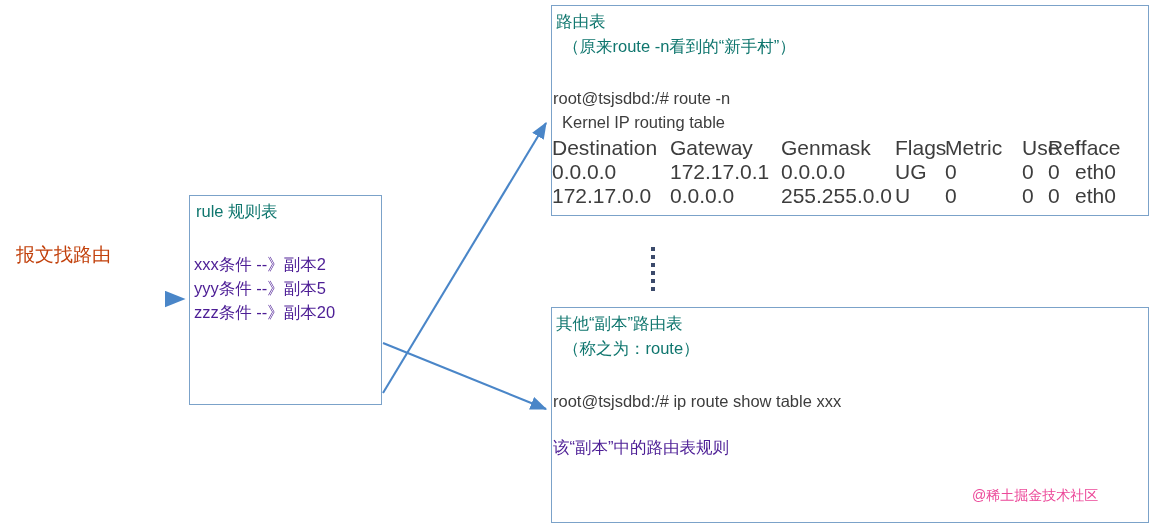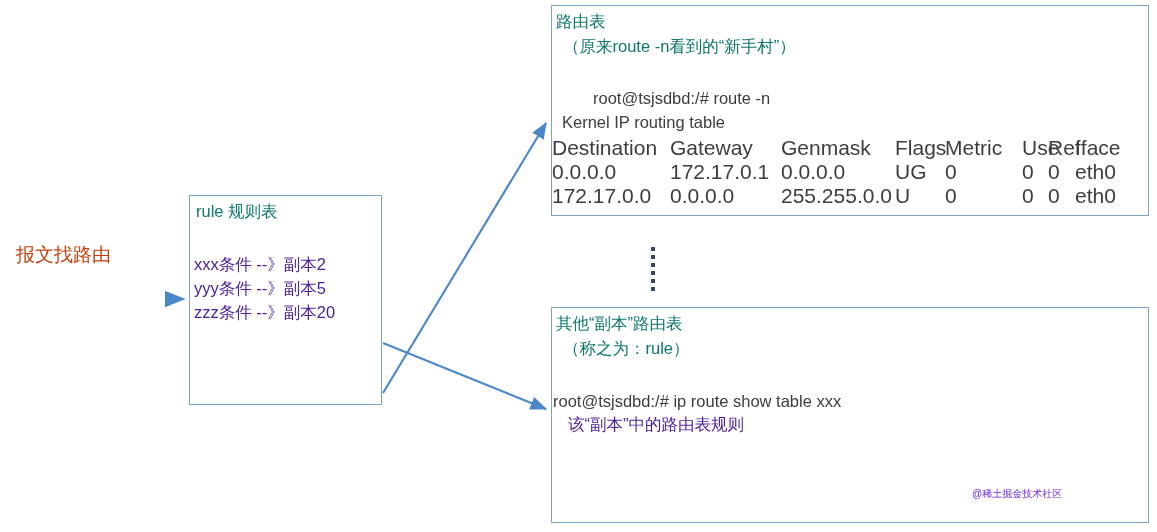--- a/index.html
+++ b/index.html
@@ -46,21 +46,21 @@
     position: absolute;
     color: #4c1d95;
     font-size: 16.5px;
     line-height: 24px;
     white-space: pre;
   }
 
   
   #rt-title      { left: 556px; top: 9px;  }
   #rt-subtitle   { left: 563px; top: 34px; }
-  #rt-prompt     { left: 553px; top: 86px; padding-left: 40px; }
+  #rt-prompt     { left: 553px; top: 86px; }
   #rt-kernel     { left: 553px; top: 110px; padding-left: 9px;}
 
   .rt-row { position: absolute; color: #3d3d3d; font-size: 21px; white-space: pre; }
   .c-dest   { left: 552px;  }
   .c-gw     { left: 670px;  }
   .c-mask   { left: 781px;  }
   .c-flags  { left: 895px;  }
   .c-metric { left: 945px;  }
   .c-ref    { left: 1004px; margin-left: 44px; }
   .c-use    { left: 1022px; }
@@ -70,21 +70,21 @@
   .r-two  { top: 184px; }
 
   
   #rule-title { left: 196px; top: 199px; }
   #rule-lines { left: 194px; top: 252px; }
 
   
   #ot-title    { left: 556px; top: 311px; }
   #ot-subtitle { left: 563px; top: 336px; }
   #ot-cmd      { left: 553px; top: 389px; }
-  #ot-desc     { left: 553px; top: 412px; margin-left: 15px; }
+  #ot-desc     { left: 553px; top: 435px; }
 
   
   #ellipsis {
     position: absolute;
     left: 651px;
     top: 247px;
     display: flex;
     flex-direction: column;
     gap: 4px;
   }
@@ -120,22 +120,22 @@
     width: 1157px;
     height: 532px;
     pointer-events: none;
   }
 
   
   #watermark {
     position: absolute;
     left: 972px;
     top: 487px;
-    color: #6d28d9;
-    font-size: 10px;
+    color: #ec4899;
+    font-size: 14px;
     white-space: pre;
   }
 </style>
 </head>
 <body>
 
 <div id="canvas">
 
   <svg id="arrows" viewBox="0 0 1157 532" xmlns="http://www.w3.org/2000/svg">
     <defs>
@@ -200,19 +200,19 @@
     <i></i>
       <i></i>
       <i></i>
       <i></i>
       <i></i>
       <i></i>
   </div>
 
   <div class="box" id="other-table-box"></div>
   <div class="title" id="ot-title">其他“副本”路由表</div>
-  <div class="title" id="ot-subtitle">（称之为：rule）</div>
+  <div class="title" id="ot-subtitle">（称之为：route）</div>
   <div class="mono" id="ot-cmd">root@tsjsdbd:/# ip route show table xxx</div>
   <div class="cjk-body" id="ot-desc">该“副本”中的路由表规则</div>
 
   <div id="watermark">@稀土掘金技术社区</div>
 
 </div>
 
 </body></html>

